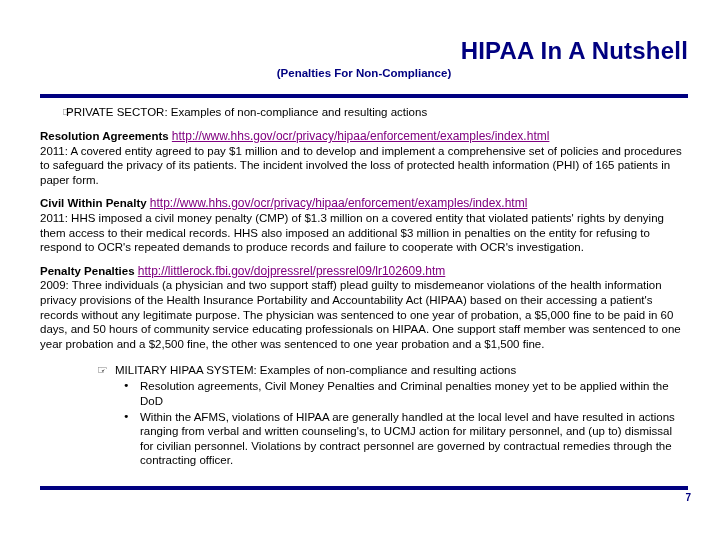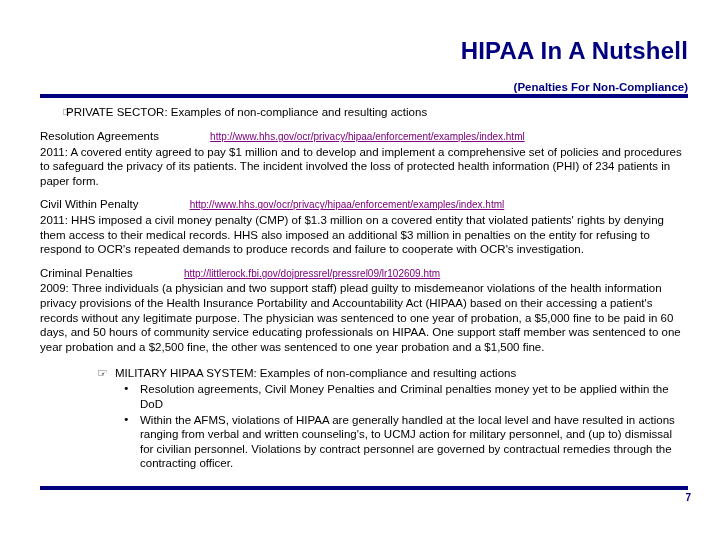--- a/index.html
+++ b/index.html
@@ -38,22 +38,23 @@
     color: #000080;
     line-height: 26px;
     letter-spacing: 0.2px;
     white-space: nowrap;
   }
   .slide-subtitle {
     font-size: 11.5px;
     font-weight: bold;
     color: #000080;
     line-height: 14px;
-    margin-top: 16px;
+    margin-top: 2px;
     white-space: nowrap;
+    text-align: center;
   }
 
   .rule-top {
     position: absolute;
     left: 40px;
     top: 94px;
     width: 648px;
     height: 4px;
     background: #000080;
   }
@@ -101,30 +102,29 @@
     color: #000000;
     margin: 0;
     text-align: left;
   }
 
   .block {
     margin-top: 9px;
   }
 
   .head {
-    font-weight: normal;
+    font-weight: bold;
     color: #000000;
   }
 
   a.link, .link {
     color: #800080;
     text-decoration: underline;
-    font-size: 10px;
+    font-size: 12px;
     word-break: break-all;
-    margin-left: 48px;
   }
 
   
   .mil-section {
     margin-top: 12px;
     padding-left: 57px;
   }
   .mil-head {
     position: relative;
     font-size: 11.5px;
@@ -186,35 +186,35 @@
 
     <div class="hand-line">
       <span class="hand-bullet">☞</span>
       <span class="hand-text">PRIVATE SECTOR: Examples of non-compliance and resulting actions</span>
     </div>
 
     <div class="block">
       <p class="para">
         <span class="head">Resolution Agreements</span>
         <span class="link">http://www.hhs.gov/ocr/privacy/hipaa/enforcement/examples/index.html</span><br>
-        <span>2011: A covered entity agreed to pay $1 million and to develop and implement a comprehensive set of policies and procedures to safeguard the privacy of its patients.  The incident involved the loss of protected health information (PHI) of 234 patients in paper form.</span>
+        <span>2011: A covered entity agreed to pay $1 million and to develop and implement a comprehensive set of policies and procedures to safeguard the privacy of its patients.  The incident involved the loss of protected health information (PHI) of 165 patients in paper form.</span>
       </p>
     </div>
 
     <div class="block">
       <p class="para">
         <span class="head">Civil Within Penalty</span>
         <span class="link">http://www.hhs.gov/ocr/privacy/hipaa/enforcement/examples/index.html</span><br>
         <span>2011: HHS imposed a civil money penalty (CMP) of $1.3 million on a covered entity that violated patients' rights by denying them access to their medical records.  HHS also imposed an additional $3 million in penalties on the entity for refusing to respond to OCR's repeated demands to produce records and failure to cooperate with OCR's investigation.</span>
       </p>
     </div>
 
     <div class="block">
       <p class="para">
-        <span class="head">Criminal Penalties</span>
+        <span class="head">Penalty Penalties</span>
         <span class="link">http://littlerock.fbi.gov/dojpressrel/pressrel09/lr102609.htm</span><br>
         <span>2009: Three individuals (a physician and two support staff) plead guilty to misdemeanor violations of the health information privacy provisions of the Health Insurance Portability and Accountability Act (HIPAA) based on their accessing a patient's records without any legitimate purpose. The physician was sentenced to one year of probation, a $5,000 fine to be paid in 60 days, and 50 hours of community service educating professionals on HIPAA.  One support staff member was sentenced to one year probation and a $2,500 fine, the other was sentenced to one year probation and a $1,500 fine.</span>
       </p>
     </div>
 
     <div class="mil-section">
       <div class="mil-head">
         <span class="hand-bullet">☞</span>
         <span>MILITARY HIPAA SYSTEM: Examples of non-compliance and resulting actions</span>
       </div>

